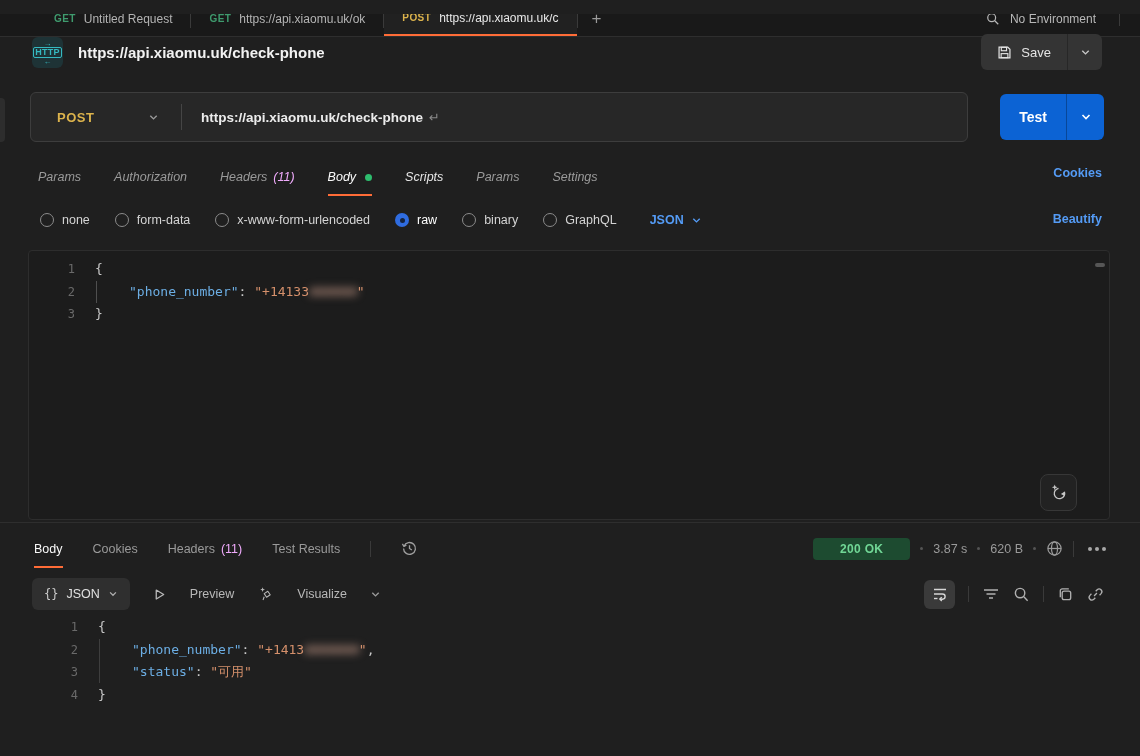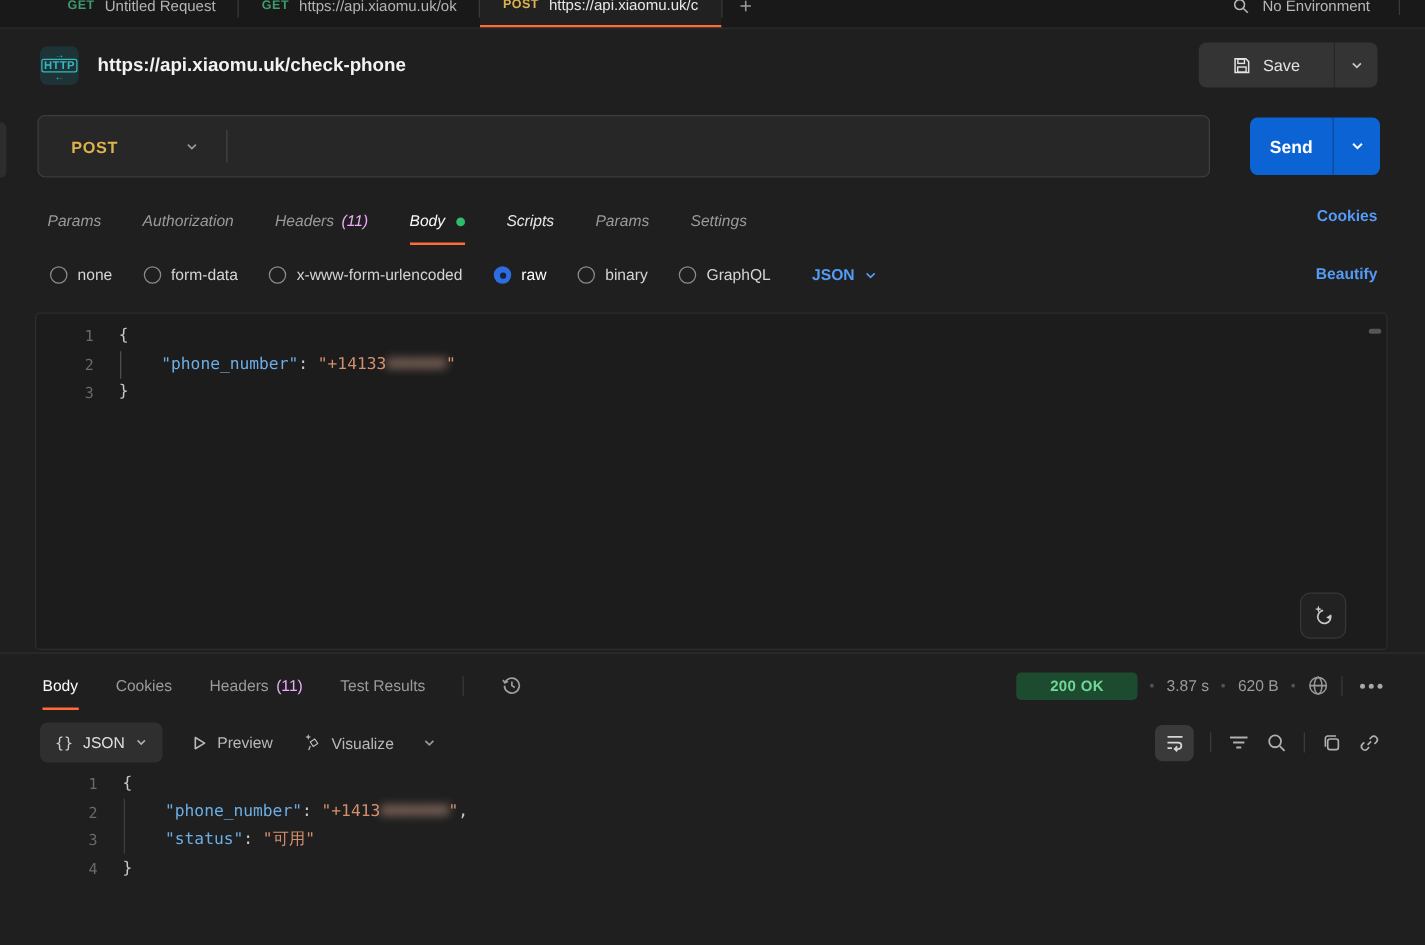--- a/index.html
+++ b/index.html
@@ -1,39 +1,39 @@
 <!DOCTYPE html>
 <html><head>
 <meta charset="utf-8">
 <style>
   * { box-sizing: border-box; margin: 0; padding: 0; }
   html,body { width:1140px; height:756px; overflow:hidden; }
   body { background:#1f1f1f; font-family:"Liberation Sans",sans-serif; color:#d8d8d8; position:relative; }
 
   
-  .topbar { position:absolute; top:0; left:0; width:1140px; height:23px; background:#191919; border-bottom:1px solid #2e2e2e; overflow:hidden; }
+  .topbar { position:absolute; top:14px; left:0; width:1140px; height:23px; background:#191919; border-bottom:1px solid #2e2e2e; overflow:hidden; }
   .tb-inner { position:absolute; top:-13px; left:36px; height:35px; display:flex; align-items:center; }
   .tb-tab { height:35px; display:flex; align-items:center; gap:8px; padding:0 18px; font-size:12px; color:#b4b4b4; white-space:nowrap; }
   .tb-tab .meth { font-size:10px; font-weight:bold; letter-spacing:.4px; }
   .meth-get { color:#3f9b6e; } .meth-post { color:#dcb34c; }
   .tb-tab.active { background:#212121; border-bottom:2px solid #ff6c37; color:#e8e8e8; }
   .tb-sep { width:1px; height:18px; background:#3a3a3a; }
   .tb-plus { margin-left:14px; color:#9a9a9a; font-size:17px; }
   .tb-env { position:absolute; top:-13px; right:44px; height:35px; display:flex; align-items:center; gap:10px; color:#b8b8b8; font-size:12px; }
   .tb-env-sep { position:absolute; top:-6px; right:20px; height:18px; width:1px; background:#3a3a3a; }
   svg { display:block; }
 
   
   .req-header { position:absolute; top:30px; left:32px; right:36px; height:44px; display:flex; align-items:center; }
   .http-badge { width:31px; height:31px; border-radius:6px; background:#1e3336; color:#35b9c0; display:flex; flex-direction:column; align-items:center; justify-content:center; line-height:1; }
   .http-badge .arr { font-size:8px; height:7px; }
   .http-badge .txt { font-size:9px; font-weight:bold; border:1px solid #35b9c0; border-radius:2px; padding:0 1px; letter-spacing:.3px; }
   .req-title { margin-left:15px; font-size:15px; font-weight:bold; color:#f2f2f2; }
   .save-btn { position:absolute; right:2px; top:4px; height:36px; background:#343434; border-radius:6px; display:flex; align-items:center; color:#e4e4e4; }
-  .save-main { display:flex; align-items:center; gap:9px; padding:0 27px; font-size:13px; height:100%; cursor:pointer; }
+  .save-main { display:flex; align-items:center; gap:9px; padding:0 16px; font-size:13px; height:100%; cursor:pointer; }
   .save-split { width:1px; height:100%; background:#272727; }
   .save-caret { width:34px; height:100%; display:flex; align-items:center; justify-content:center; color:#c8c8c8; cursor:pointer; }
 
   
   .url-row { position:absolute; top:92px; left:30px; width:938px; height:50px; background:#272727; border:1px solid #3d3d3d; border-radius:6px; display:flex; align-items:center; }
   .method-box { width:150px; height:100%; display:flex; align-items:center; justify-content:space-between; padding:0 22px 0 26px; cursor:pointer; }
   .method-box .m { color:#dcb34c; font-weight:bold; font-size:13px; letter-spacing:.5px; }
   .url-sep { width:1px; height:26px; background:#454545; }
   .url-text { margin-left:19px; font-size:13.5px; color:#ececec; font-weight:bold; }
   .url-ret { color:#8a8a8a; font-weight:normal; font-family:"DejaVu Sans",sans-serif; margin-left:6px; font-size:13px; }
@@ -84,21 +84,21 @@
   .hist-icon { color:#a0a0a0; cursor:pointer; }
   .resp-meta { position:absolute; top:530px; right:34px; height:37px; display:flex; align-items:center; gap:10px; font-size:12.5px; color:#9a9a9a; }
   .status-badge { background:#1d4b30; color:#71d796; font-weight:bold; font-size:12px; padding:4px 27px; border-radius:4px; letter-spacing:.3px; }
   .dotsep { width:3px; height:3px; border-radius:50%; background:#545454; }
   .mdots { display:flex; gap:3px; margin-left:4px; cursor:pointer; }
   .mdots i { width:4px; height:4px; border-radius:50%; background:#a8a8a8; }
 
   .resp-toolbar { position:absolute; top:576px; left:32px; height:36px; display:flex; align-items:center; gap:23px; font-size:12.5px; color:#b8b8b8; }
   .json-btn { height:32px; background:#2f2f2f; border-radius:6px; display:flex; align-items:center; gap:8px; padding:0 12px; color:#e0e0e0; cursor:pointer; }
   .json-btn .br { font-family:"DejaVu Sans Mono",monospace; font-size:12px; color:#cccccc; }
-  .tb-act { display:flex; align-items:flex-end; gap:8px; cursor:pointer; }
+  .tb-act { display:flex; align-items:center; gap:24px; cursor:pointer; }
   .resp-icons { position:absolute; top:578px; right:36px; height:32px; display:flex; align-items:center; gap:13px; color:#b0b0b0; }
   .wrap-btn { width:31px; height:29px; background:#3a3a3a; border-radius:6px; display:flex; align-items:center; justify-content:center; color:#d6d6d6; cursor:pointer; }
   .resp-editor { position:absolute; top:616px; left:28px; width:1082px; height:140px; }
   .resp-editor .gut { width:50px; }
 
   .icon-btn { cursor:pointer; }
 </style>
 </head>
 <body>
 
@@ -158,23 +158,24 @@
 
 <div class="side-handle"></div>
 <div class="url-row">
   <div class="method-box">
     <span class="m">POST</span>
     <svg width="11" height="11" viewBox="0 0 12 12" style="color:#9a9a9a">
         <path d="M2.5 4l3.5 3.5L9.5 4" fill="none" stroke="currentColor" stroke-width="1.5"></path>
       </svg>
   </div>
   <div class="url-sep"></div>
+  <div class="url-text"><span>https://api.xiaomu.uk/check-phone</span><span class="url-ret">↵</span></div>
 </div>
 <div class="send-btn">
-  <div class="send-main">Send</div>
+  <div class="send-main">Test</div>
   <div class="send-split"></div>
   <div class="send-caret">
     <svg width="12" height="12" viewBox="0 0 12 12">
         <path d="M2.5 4l3.5 3.5L9.5 4" fill="none" stroke="currentColor" stroke-width="1.6"></path>
       </svg>
   </div>
 </div>
 
 <div class="rtabs">
   <div class="rtab">

